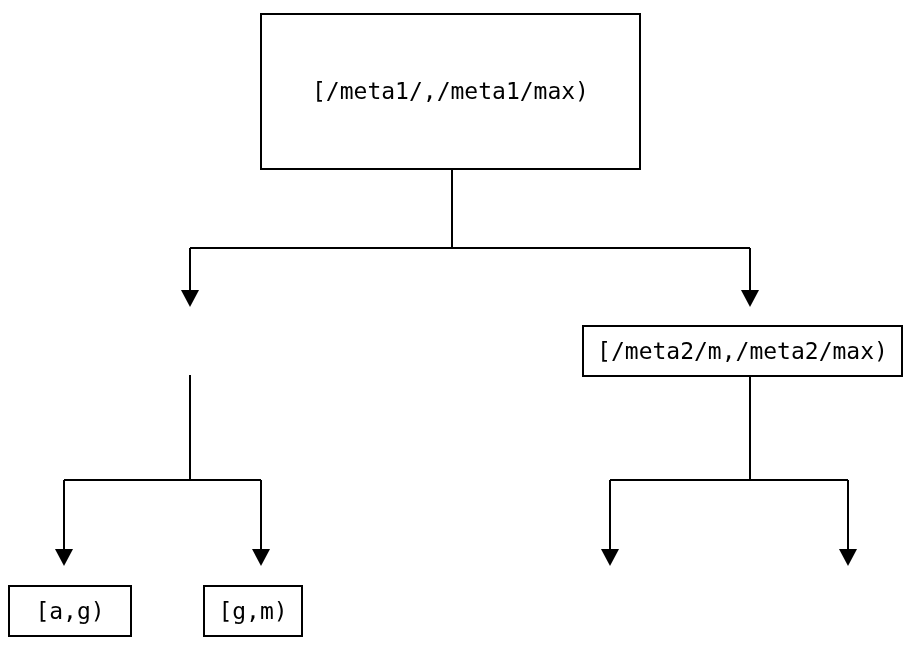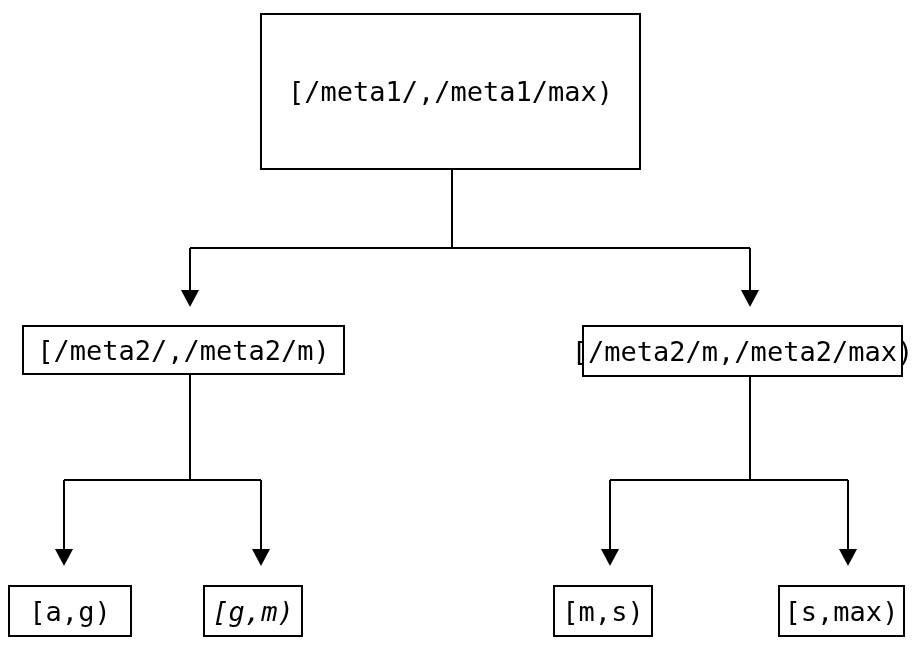--- a/index.html
+++ b/index.html
@@ -33,29 +33,29 @@
   }
   .node {
     position: absolute;
     box-sizing: border-box;
     border: 2px solid #000000;
     background: #ffffff;
     display: flex;
     align-items: center;
     justify-content: center;
     color: #000000;
-    font-size: 27px;
+    font-size: 23px;
     line-height: 1;
     white-space: nowrap;
   }
   .node-root   { left: 260px; top: 13px;  width: 381px; height: 157px; }
   .node-l2-left  { left: 22px;  top: 325px; width: 323px; height: 50px; }
   .node-l2-right { left: 582px; top: 325px; width: 321px; height: 52px; }
   .node-leaf-1 { left: 8px;   top: 585px; width: 124px; height: 52px; }
-  .node-leaf-2 { left: 203px; top: 585px; width: 100px; height: 52px; font-style: italic; }
+  .node-leaf-2 { left: 203px; top: 585px; width: 100px; height: 52px; }
   .node-leaf-3 { left: 553px; top: 585px; width: 100px; height: 52px; }
   .node-leaf-4 { left: 778px; top: 585px; width: 127px; height: 52px; }
 </style>
 </head>
 <body>
 
 <div class="canvas">
 
   <svg class="edges-layer" viewBox="0 0 912 652" xmlns="http://www.w3.org/2000/svg">
 
@@ -69,37 +69,28 @@
 
     <path class="edge" d="M750,375 V480 M610,480 H848 M610,480 V549 M848,480 V549"></path>
     <polygon class="arrowhead" points="601,549 619,549 610,566"></polygon>
     <polygon class="arrowhead" points="839,549 857,549 848,566"></polygon>
   </svg>
 
   <div class="node node-root">
     <span>[/meta1/,/meta1/max)</span>
   </div>
 
-  <div class="node node-l2-left">
-    <span>[/meta2/,/meta2/m)</span>
-  </div>
 
   <div class="node node-l2-right">
     <span>[/meta2/m,/meta2/max)</span>
   </div>
 
   <div class="node node-leaf-1">
     <span>[a,g)</span>
   </div>
 
   <div class="node node-leaf-2">
     <span>[g,m)</span>
   </div>
 
-  <div class="node node-leaf-3">
-    <span>[m,s)</span>
-  </div>
 
-  <div class="node node-leaf-4">
-    <span>[s,max)</span>
-  </div>
 
 </div>
 
 </body></html>

